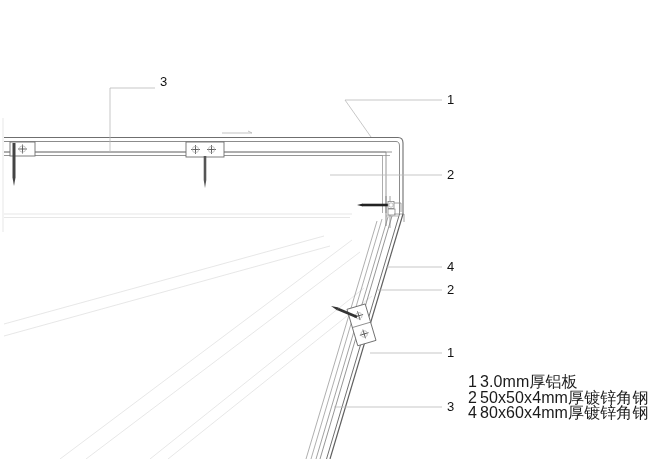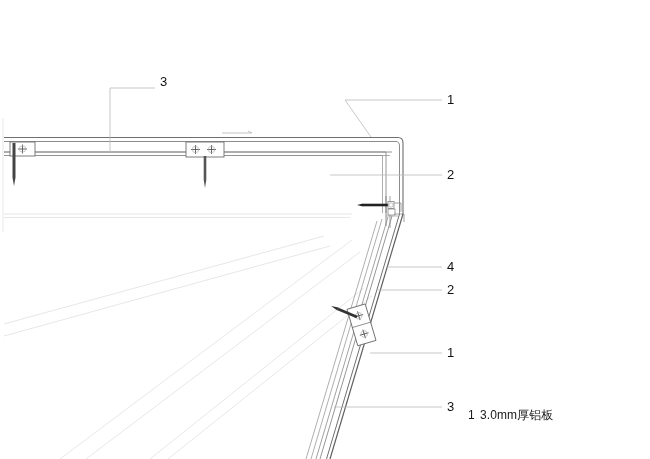--- a/index.html
+++ b/index.html
@@ -23,26 +23,25 @@
     top: 0;
     width: 650px;
     height: 459px;
   }
   .legend {
     position: absolute;
     left: 468px;
     top: 374px;
     width: 180px;
     font-family: "Liberation Sans", sans-serif;
-    font-size: 12px;
+    font-size: 16px;
     color: #1a1a1a;
     line-height: 15.6px;
     letter-spacing: 0.1px;
     white-space: nowrap;
-    margin-top: 34px;
   }
   .legend-row {
     display: block;
     height: 15.6px;
   }
   .legend-num {
     display: inline-block;
     width: 12px;
     text-align: left;
   }
@@ -213,15 +212,21 @@
   <div class="callout" style="left:447px; top:168px;">2</div>
   <div class="callout" style="left:447px; top:260px;">4</div>
   <div class="callout" style="left:447px; top:283px;">2</div>
   <div class="callout" style="left:447px; top:346px;">1</div>
   <div class="callout" style="left:447px; top:400px;">3</div>
 
   <div class="legend">
     <div class="legend-row">
       <span class="legend-num">1</span><span class="legend-text">3.0mm厚铝板</span>
     </div>
+    <div class="legend-row">
+      <span class="legend-num">2</span><span class="legend-text">50x50x4mm厚镀锌角钢</span>
+    </div>
+    <div class="legend-row">
+      <span class="legend-num">4</span><span class="legend-text">80x60x4mm厚镀锌角钢</span>
+    </div>
   </div>
 
 </div>
 
 </body></html>

